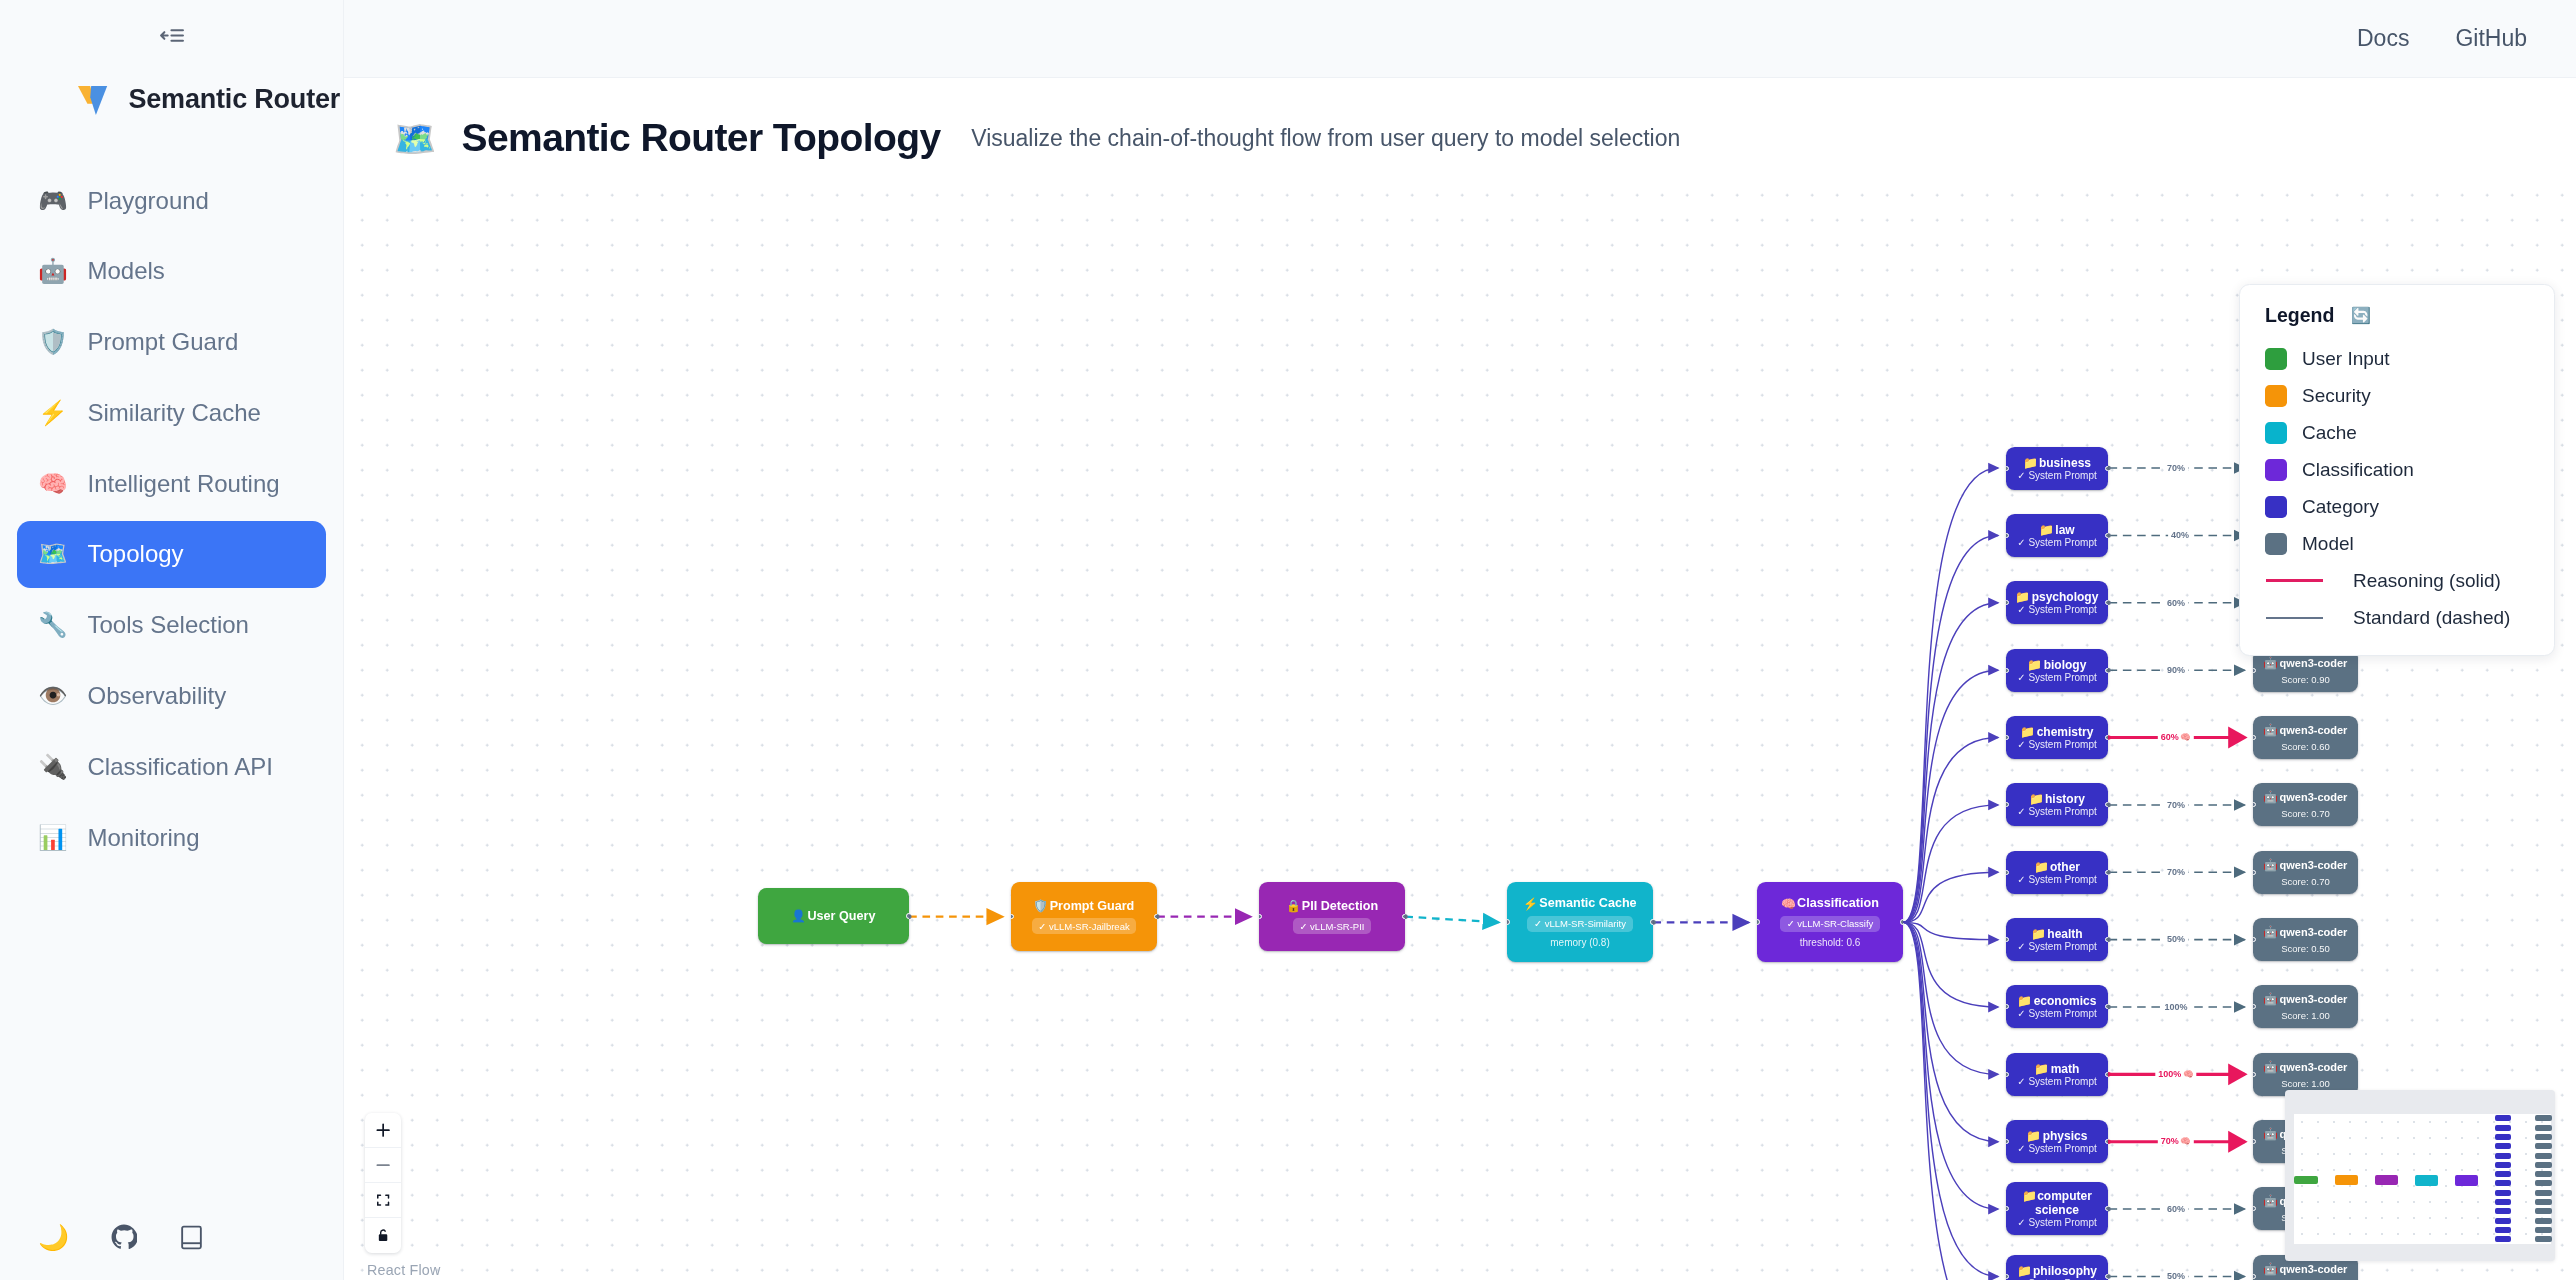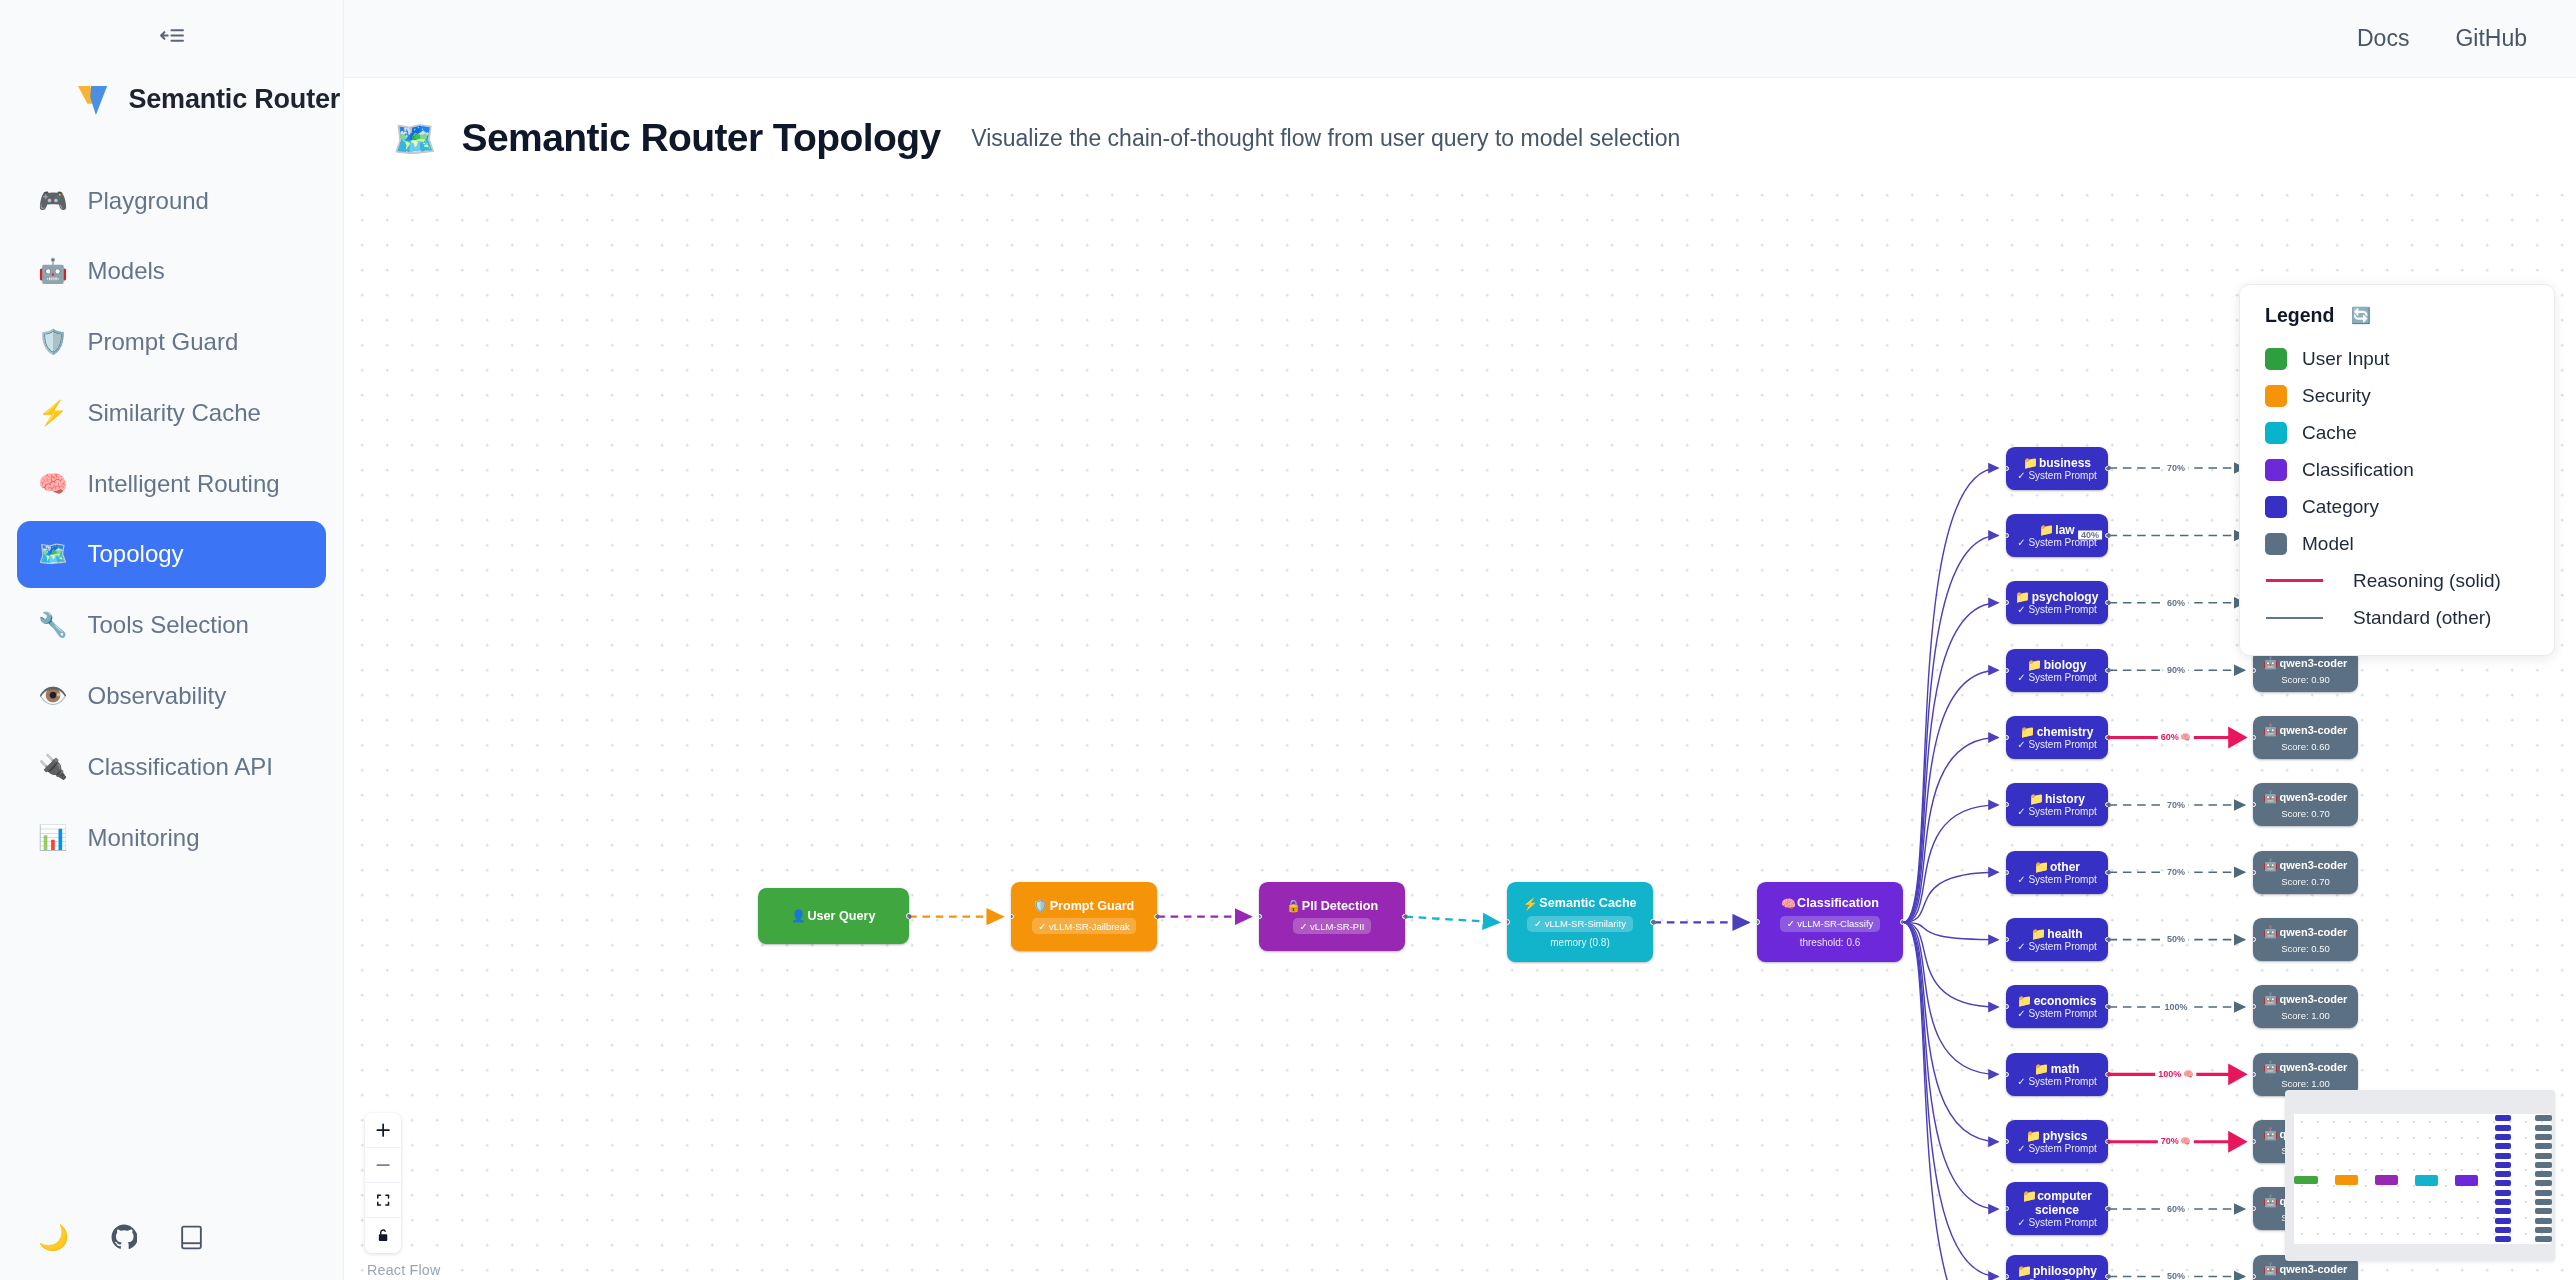--- a/index.html
+++ b/index.html
@@ -600,21 +600,21 @@
               <span>qwen3-coder</span>
             </div>
             <div class="n-score">Score: 0.50</div>
             <span class="handle l"></span>
           </div>
         </div>
       <div id="labels-layer">
           <div style="position: absolute; transform: translate(-50%, -50%); font-size: 9px; font-weight: 700; white-space: nowrap; display: flex; align-items: center; gap: 1.9px; padding: 0px 2.9px; background: rgb(255, 255, 255); line-height: 1; left: 1832px; top: 291px; color: rgb(100, 116, 139);">
             <span>70%</span>
           </div>
-          <div style="position: absolute; transform: translate(-50%, -50%); font-size: 9px; font-weight: 700; white-space: nowrap; display: flex; align-items: center; gap: 1.9px; padding: 0px 2.9px; background: rgb(255, 255, 255); line-height: 1; left: 1746px; top: 358px; color: rgb(100, 116, 139);">
+          <div style="position: absolute; transform: translate(-50%, -50%); font-size: 9px; font-weight: 700; white-space: nowrap; display: flex; align-items: center; gap: 1.9px; padding: 0px 2.9px; background: rgb(255, 255, 255); line-height: 1; left: 1836px; top: 358px; color: rgb(100, 116, 139);">
             <span>40%</span>
           </div>
           <div style="position: absolute; transform: translate(-50%, -50%); font-size: 9px; font-weight: 700; white-space: nowrap; display: flex; align-items: center; gap: 1.9px; padding: 0px 2.9px; background: rgb(255, 255, 255); line-height: 1; left: 1832px; top: 426px; color: rgb(100, 116, 139);">
             <span>60%</span>
           </div>
           <div style="position: absolute; transform: translate(-50%, -50%); font-size: 9px; font-weight: 700; white-space: nowrap; display: flex; align-items: center; gap: 1.9px; padding: 0px 2.9px; background: rgb(255, 255, 255); line-height: 1; left: 1832px; top: 493px; color: rgb(100, 116, 139);">
             <span>90%</span>
           </div>
           <div style="position: absolute; transform: translate(-50%, -50%); font-size: 9px; font-weight: 700; white-space: nowrap; display: flex; align-items: center; gap: 1.9px; padding: 0px 2.9px; background: rgb(255, 255, 255); line-height: 1; left: 1832px; top: 560px; color: rgb(232, 23, 93);">
             <span>60%</span>
@@ -677,21 +677,21 @@
             <div class="lg-row">
               <span class="lg-swatch" style="background: rgb(91, 113, 131);"></span>
               <span class="lg-label">Model</span>
             </div>
             <div class="lg-row line">
               <span class="lg-line solid"></span>
               <span class="lg-label">Reasoning (solid)</span>
             </div>
             <div class="lg-row line">
               <span class="lg-line dashed"></span>
-              <span class="lg-label">Standard (other)</span>
+              <span class="lg-label">Standard (dashed)</span>
             </div>
           </div>
       </div>
 
       <div id="controls">
         <div class="ctl">
           <svg width="14.3" height="14.3" viewBox="0 0 16 16">
               <path d="M8 1.5 V14.5 M1.5 8 H14.5" stroke="#111827" stroke-width="1.9" stroke-linecap="round"></path>
             </svg>
         </div>

